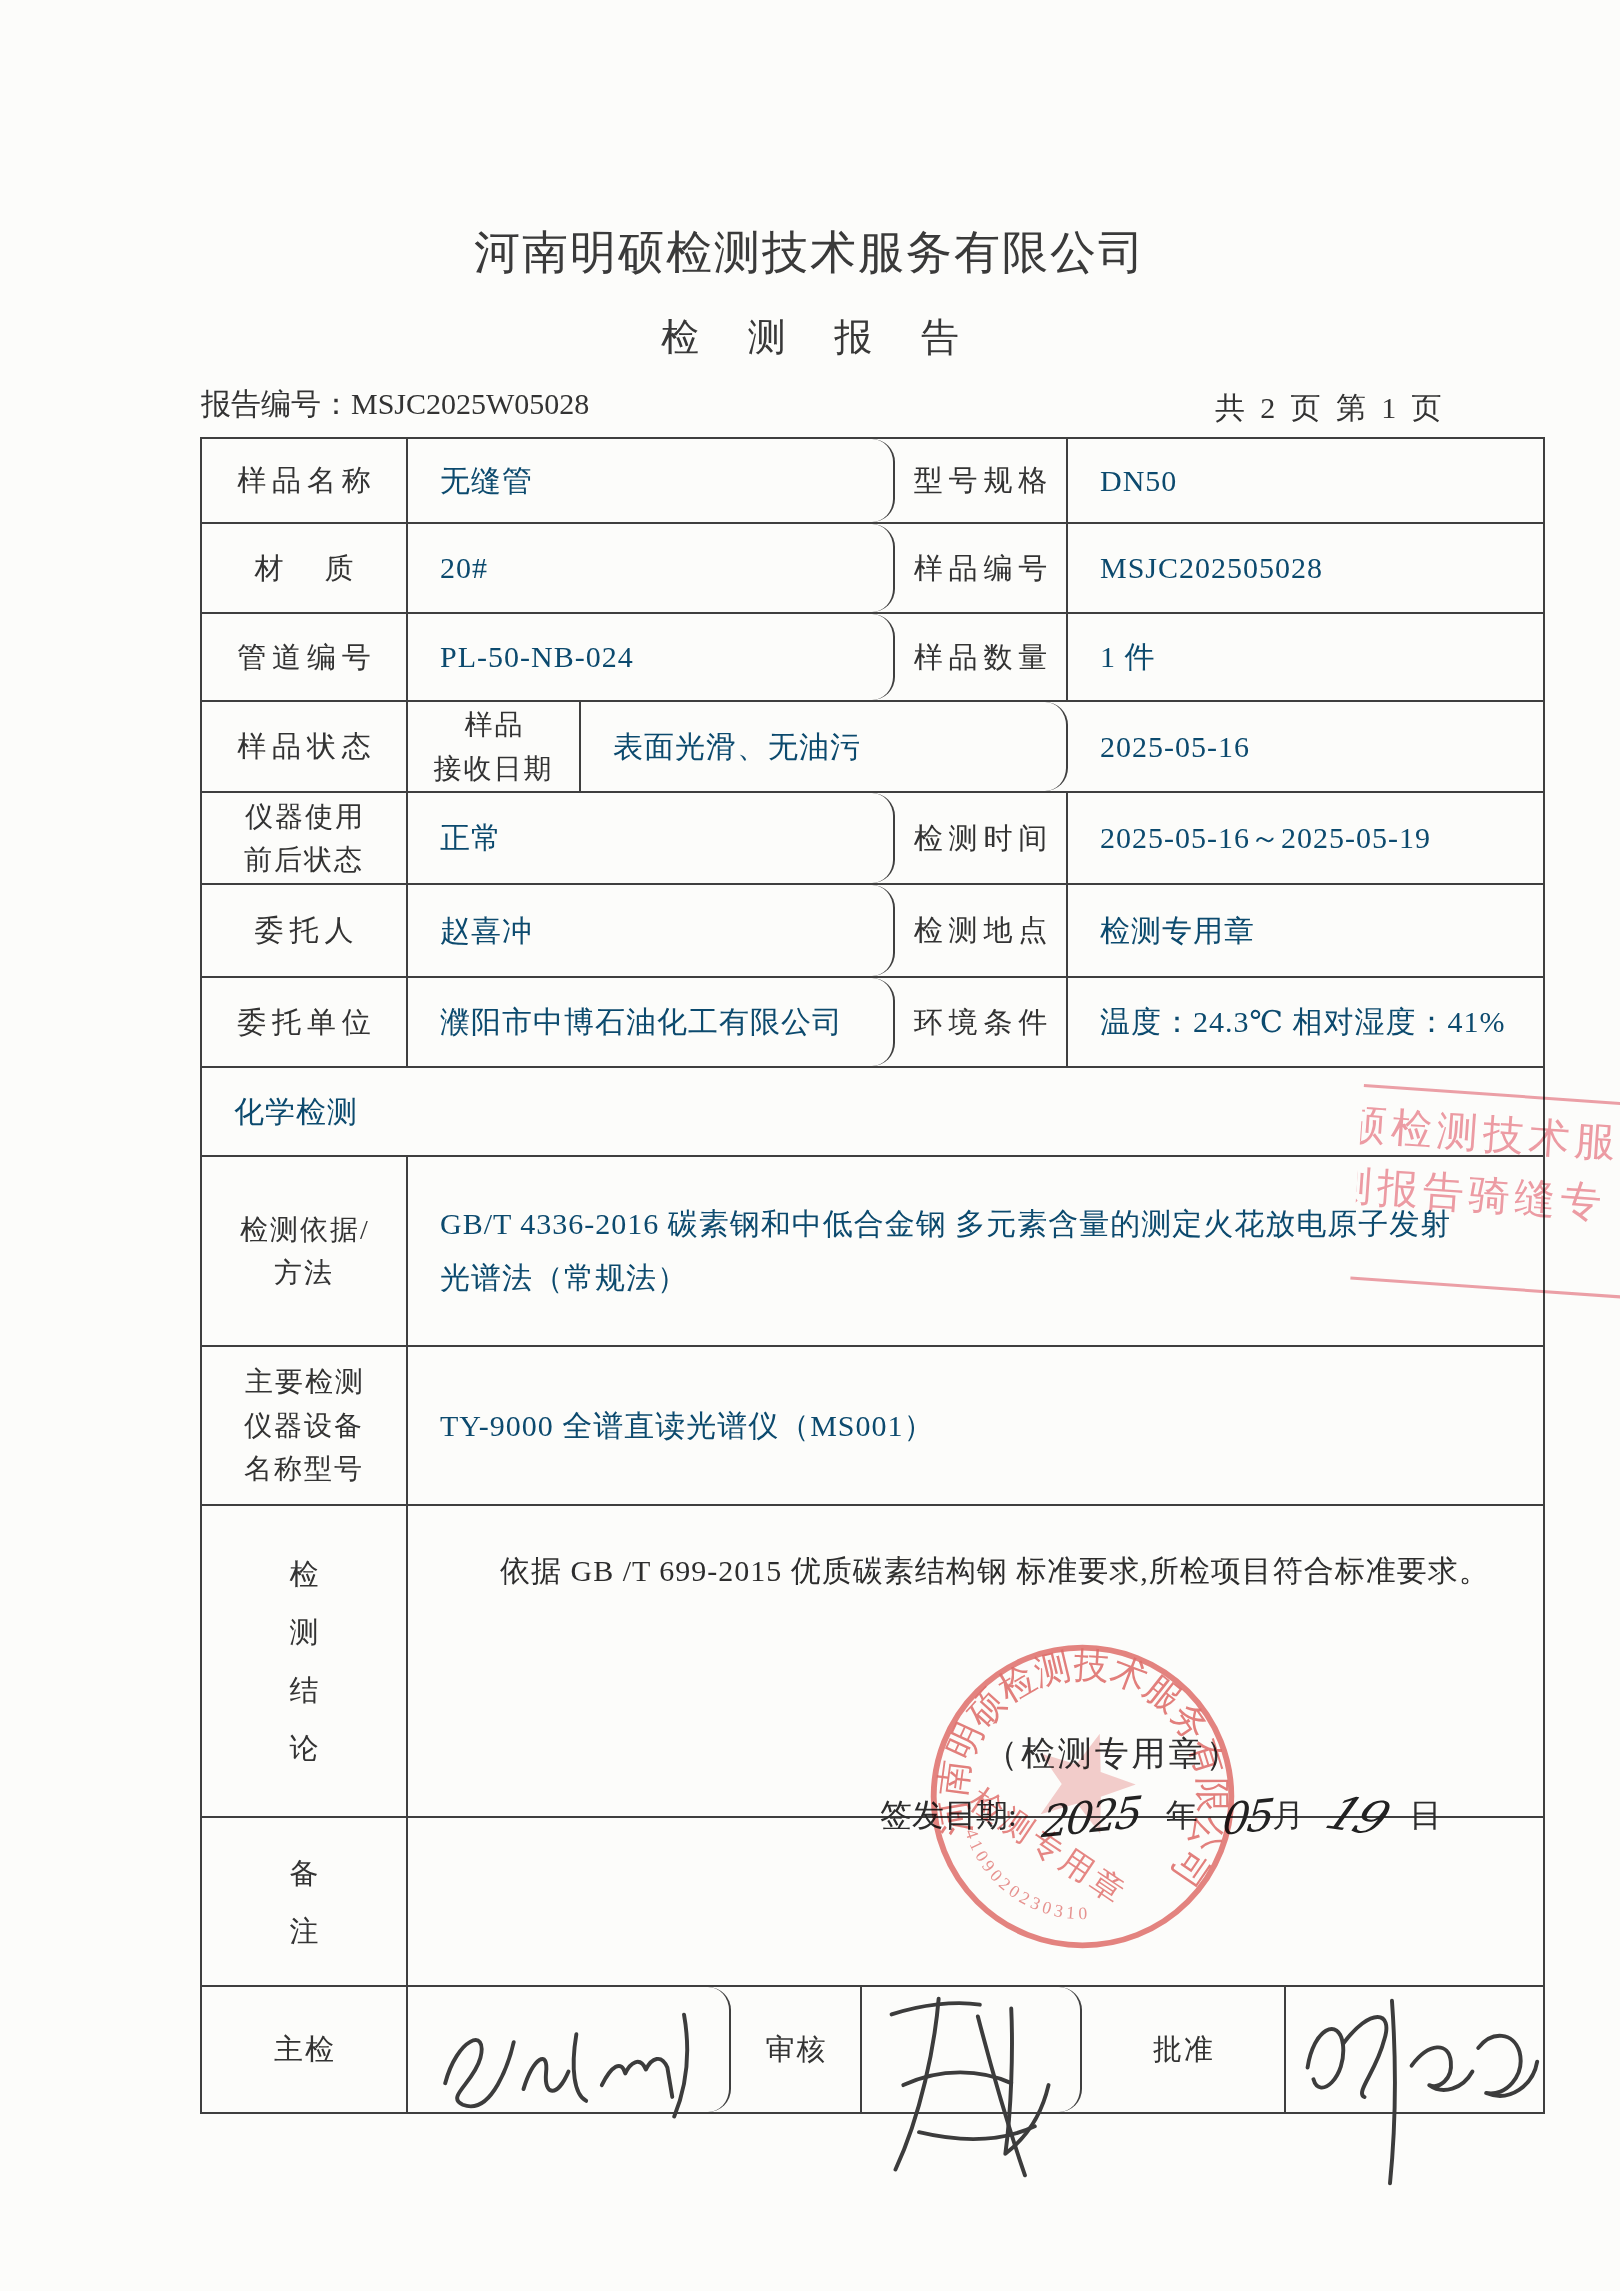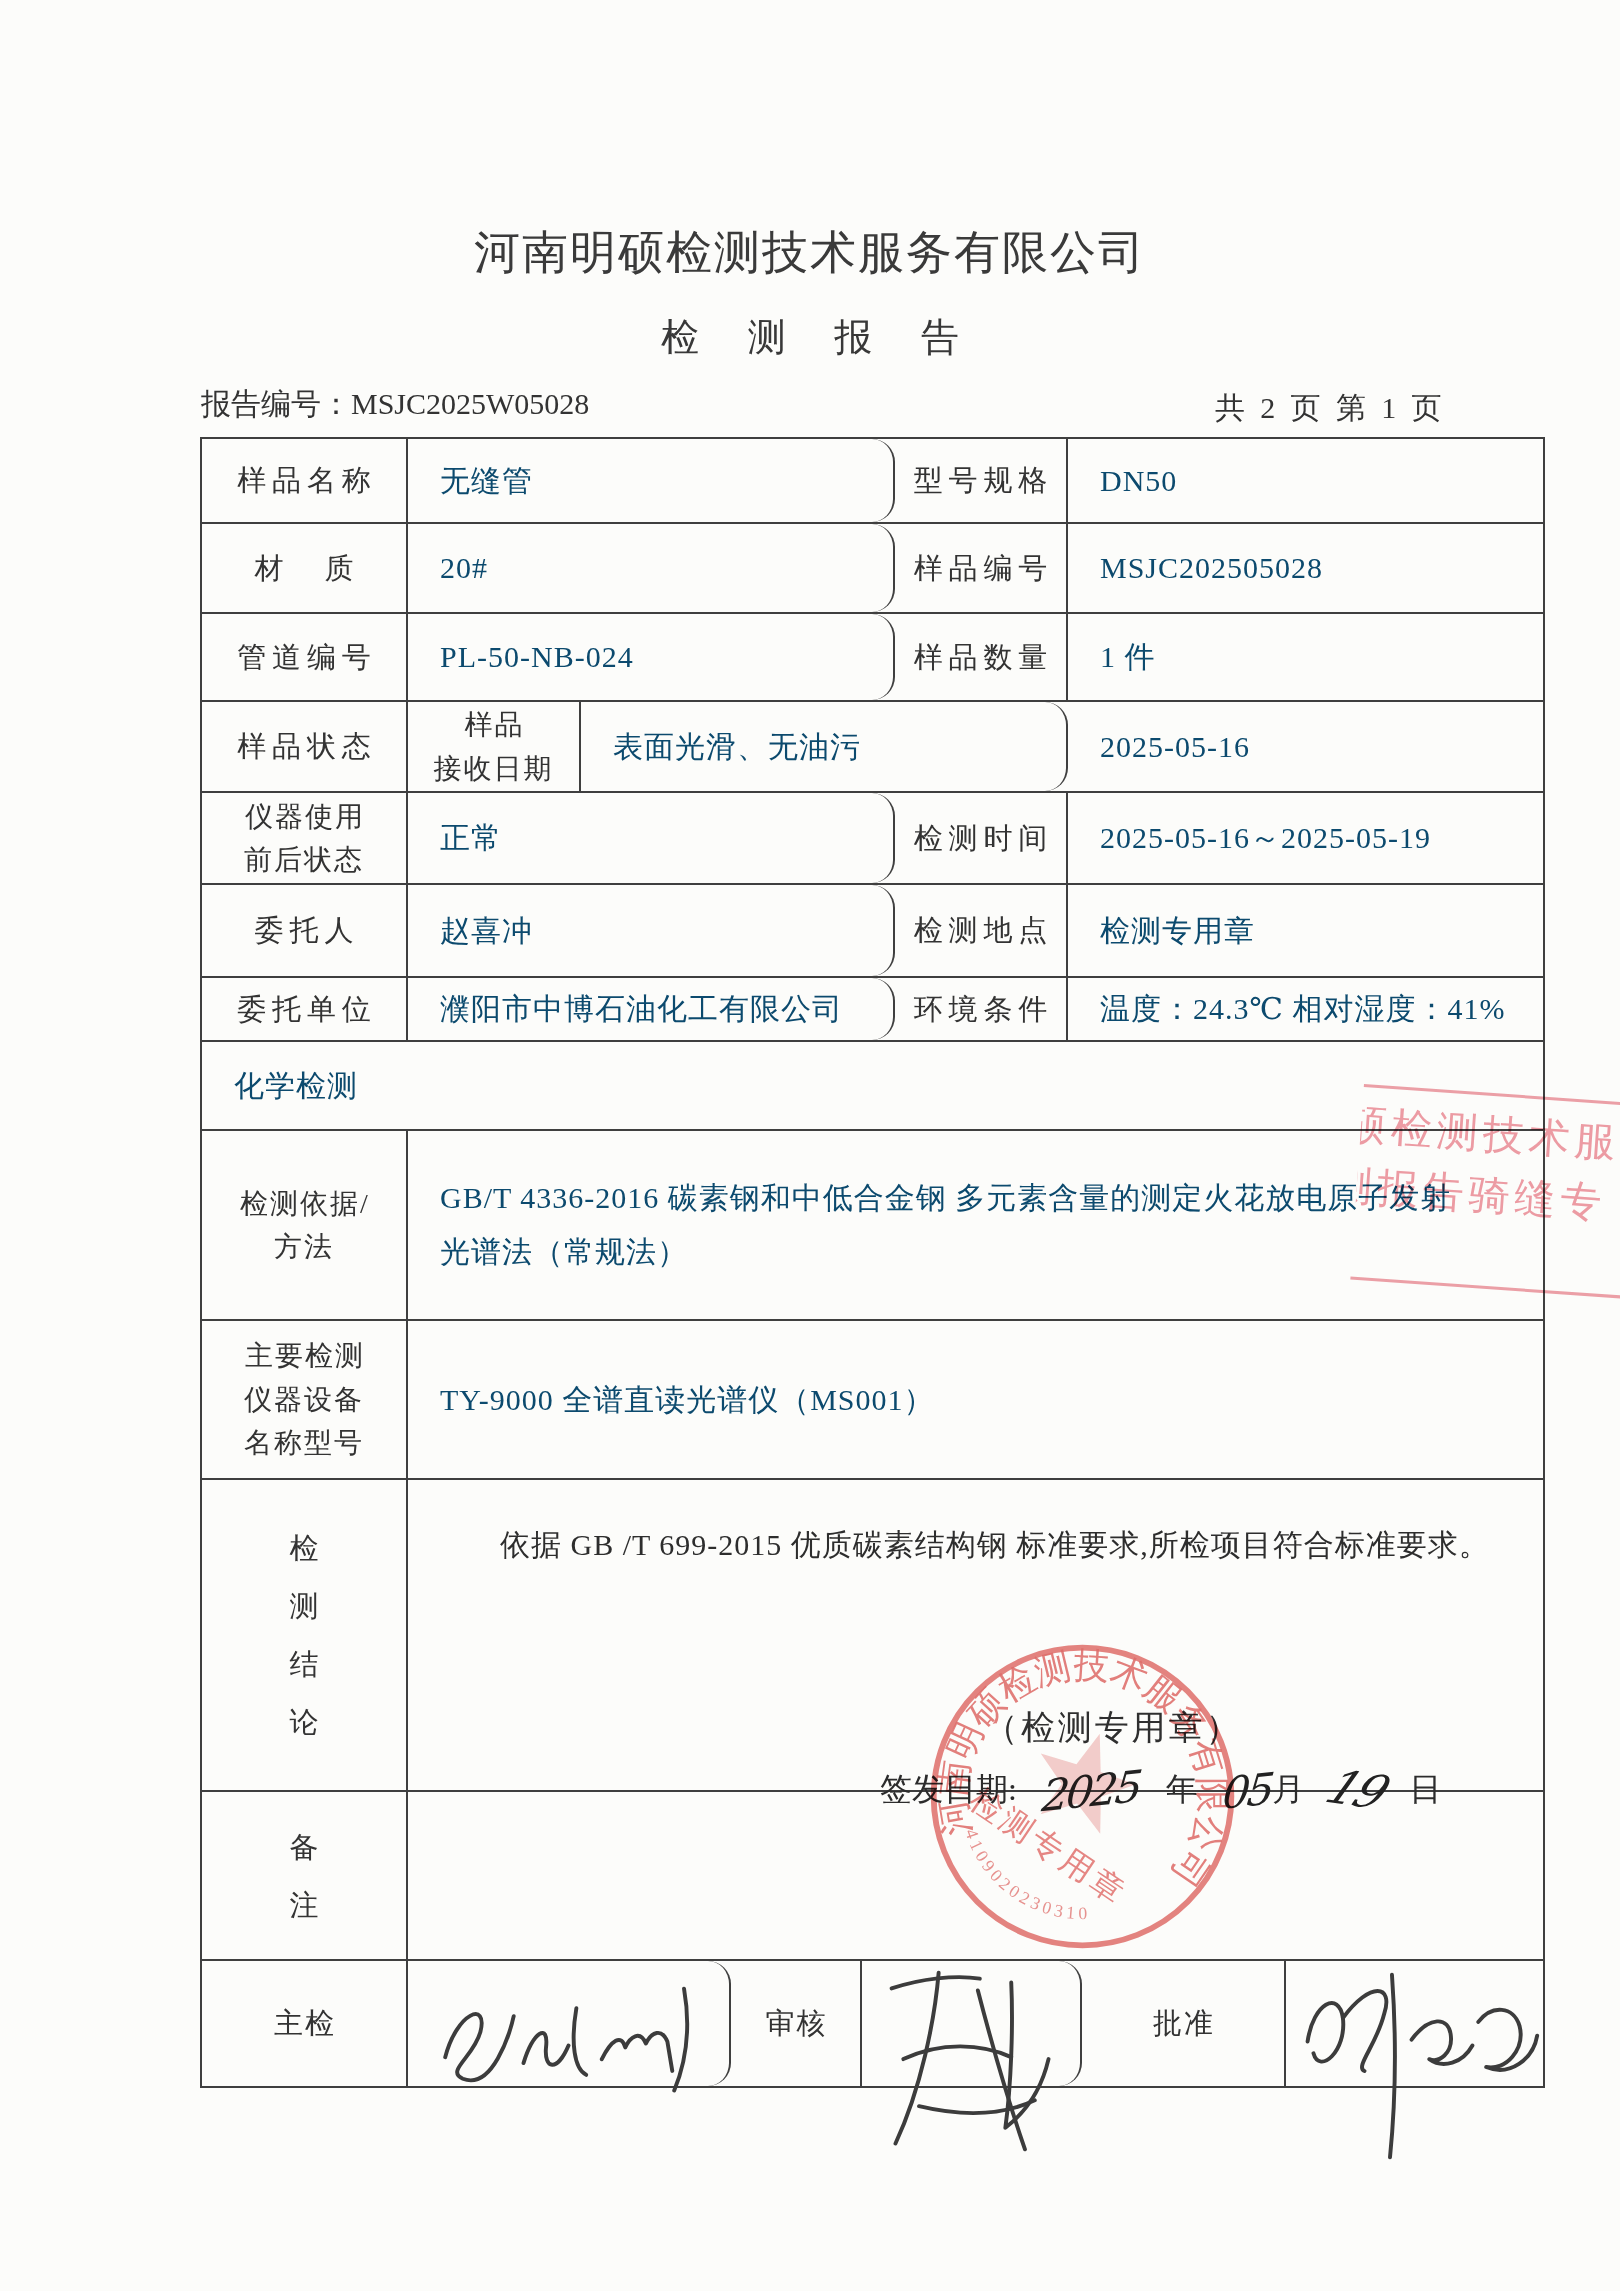--- a/index.html
+++ b/index.html
@@ -128,21 +128,21 @@
       <div class="cell c4 vc last">2025-05-16～2025-05-19</div>
     </div>
 
     <div class="trow" style="height:93px">
       <div class="cell c1 lc">委托人</div>
       <div class="cell c2 vc">赵喜冲</div>
       <div class="cell c3 lc">检测地点</div>
       <div class="cell c4 vc last">检测专用章</div>
     </div>
 
-    <div class="trow" style="height:64px">
+    <div class="trow" style="height:90px">
       <div class="cell c1 lc">委托单位</div>
       <div class="cell c2 vc">濮阳市中博石油化工有限公司</div>
       <div class="cell c3 lc">环境条件</div>
       <div class="cell c4 vc last">温度：24.3℃  相对湿度：41%</div>
     </div>
 
     <div class="trow" style="height:89px">
       <div class="cell c4 vc last">化学检测</div>
     </div>
 

